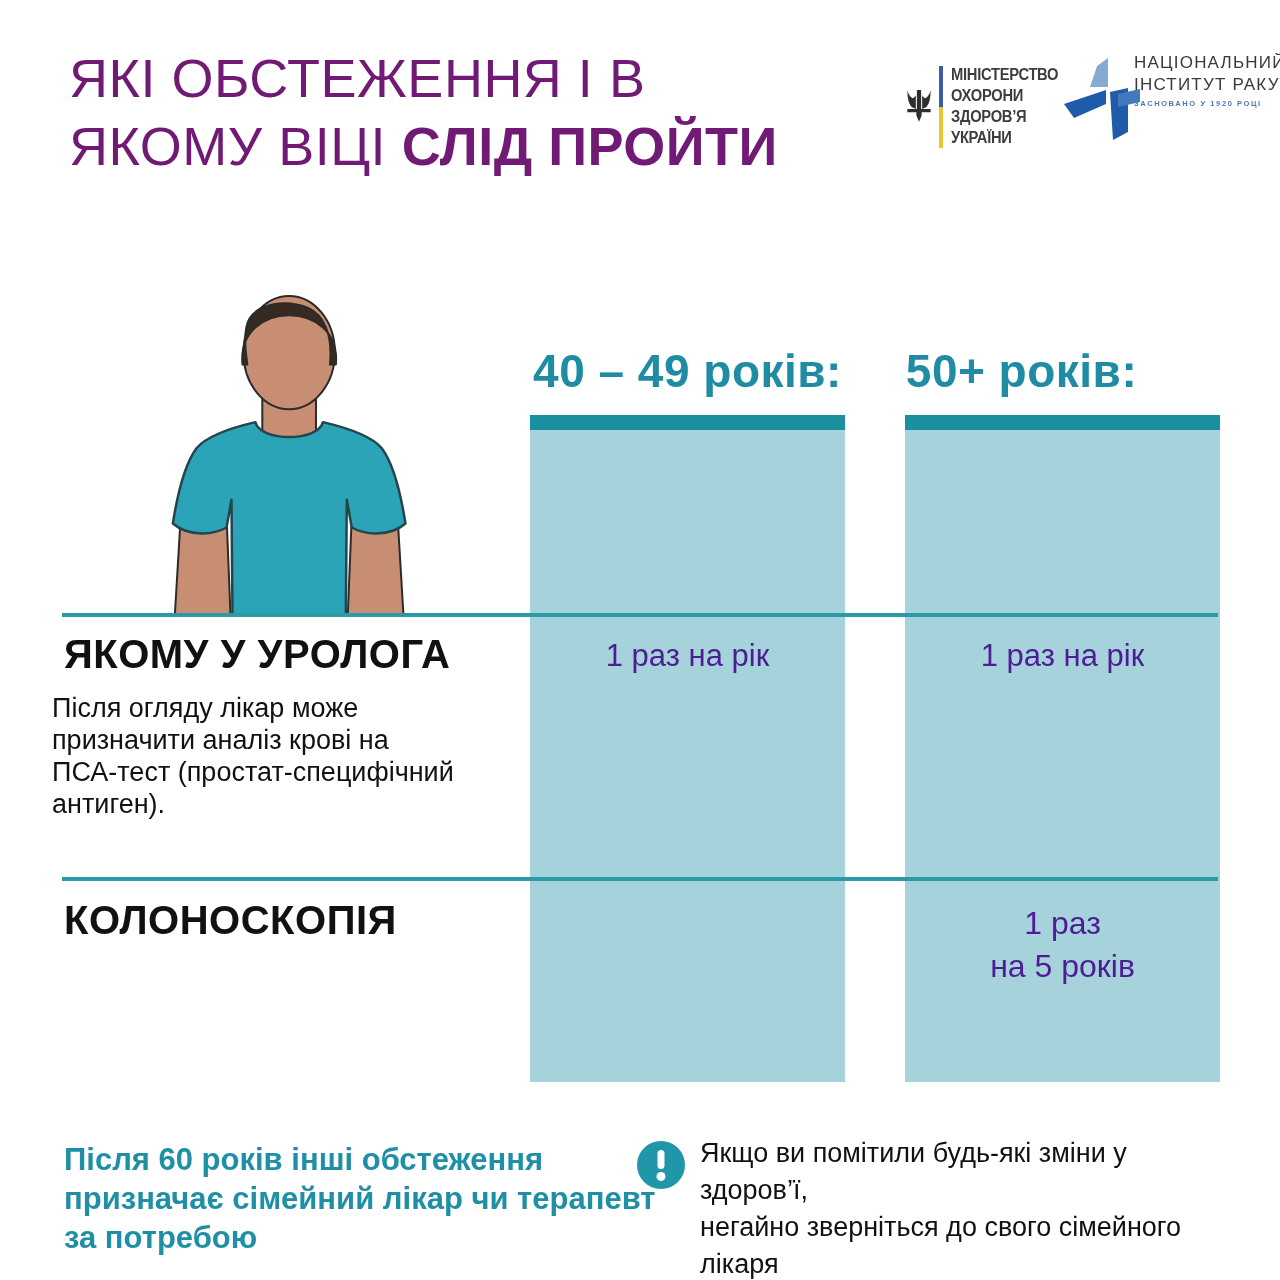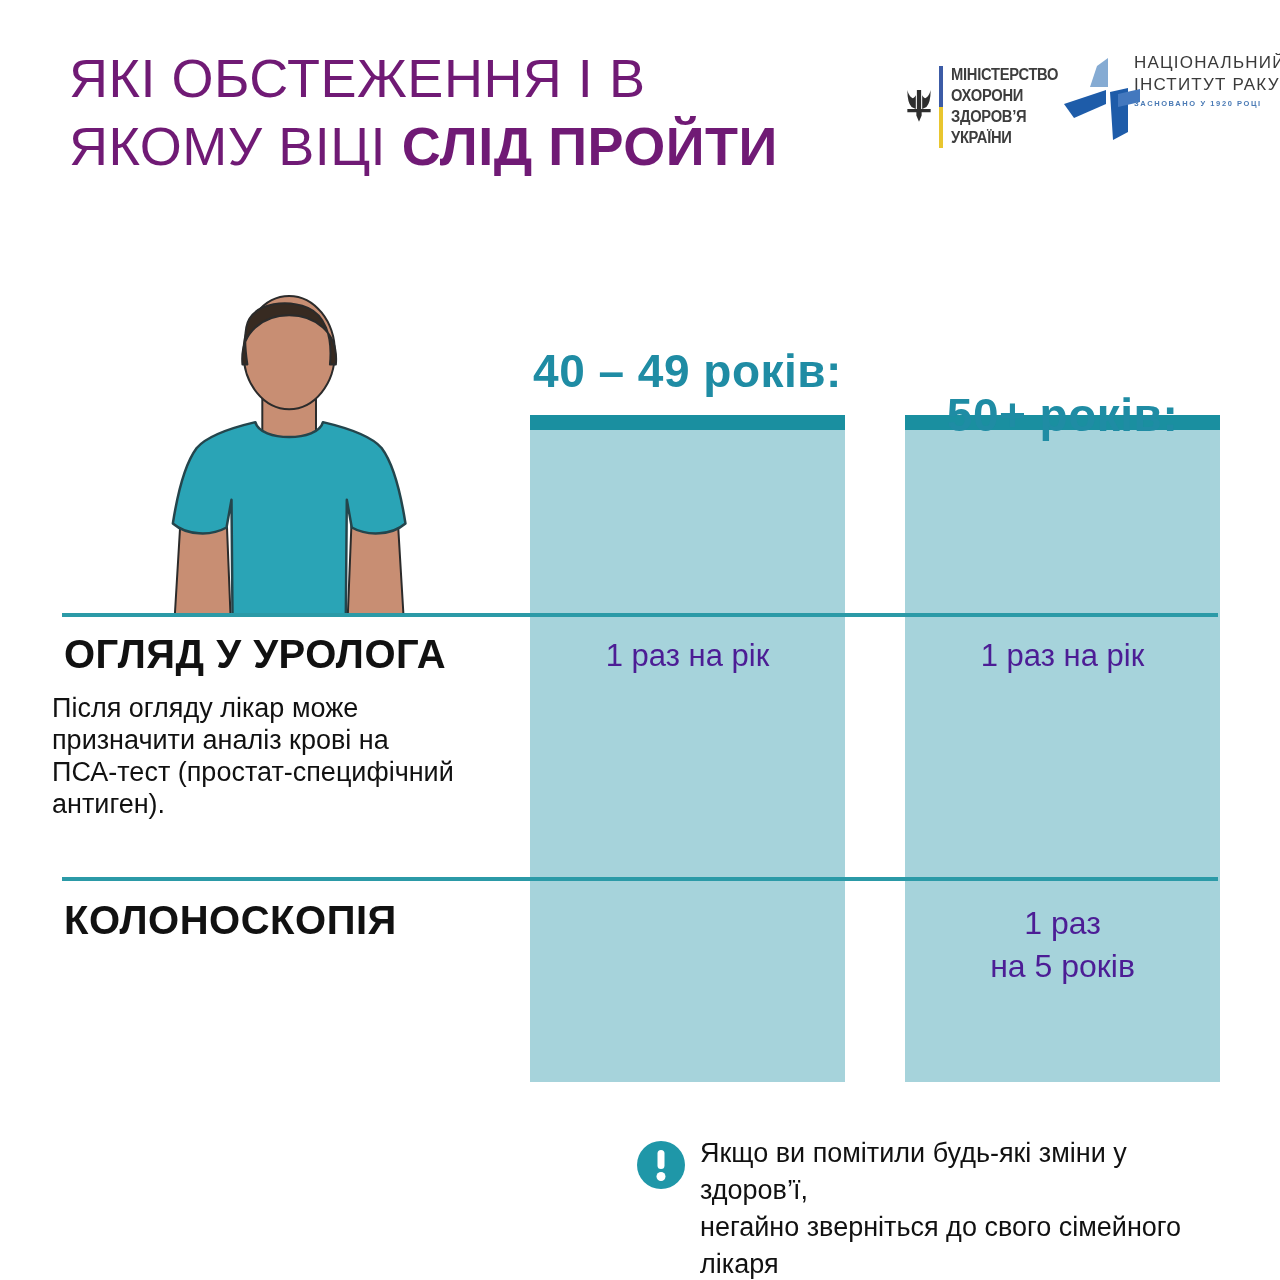--- a/index.html
+++ b/index.html
@@ -34,21 +34,21 @@
   
   .col{position:absolute;top:415px;width:315px;height:667px;background:#a6d3db;}
   .col::before{content:"";position:absolute;left:0;top:0;width:100%;height:15px;background:#1a8fa0;}
   .col-1{left:530px;}
   .col-2{left:905px;}
   .col-header{
     position:absolute;top:344px;width:315px;text-align:center;white-space:nowrap;
     font-size:46px;font-weight:700;color:#1f8ca4;letter-spacing:.5px;
   }
   .col-header.h1{left:530px;}
-  .col-header.h2{left:905px;margin-top:44px;}
+  .col-header.h2{left:864px;}
   .hline{position:absolute;left:62px;width:1156px;height:4px;background:#2b9aa7;z-index:3;}
   .hline-1{top:613px;}
   .hline-2{top:877px;}
   .row-label{
     position:absolute;left:64px;font-size:40px;font-weight:600;color:#111;
     letter-spacing:.5px;white-space:nowrap;
   }
   .row1-label{top:632px;}
   .row2-label{top:898px;}
   .row-desc{
@@ -150,33 +150,36 @@
   </svg>
 
   <div class="col col-1"></div>
   <div class="col col-2"></div>
   <div class="col-header h1">40 – 49 років:</div>
   <div class="col-header h2">50+ років:</div>
 
   <div class="hline hline-1"></div>
   <div class="hline hline-2"></div>
 
-  <div class="row-label row1-label">ОГЛЯД У УРОЛОГА</div>
+  <div class="row-label row1-label">ЯКОМУ У УРОЛОГА</div>
   <div class="row-desc">Після огляду лікар може
 призначити аналіз крові на
 ПСА-тест (простат-специфічний
 антиген).</div>
   <div class="cell-value v-r1c1">1 раз на рік</div>
   <div class="cell-value v-r1c2">1 раз на рік</div>
 
   <div class="row-label row2-label">КОЛОНОСКОПІЯ</div>
   <div class="cell-value v-r2c1"></div>
   <div class="cell-value v-r2c2">1 раз
 на 5 років</div>
 
+  <div class="footer-note">Після 60 років інші обстеження
+призначає сімейний лікар чи терапевт
+за потребою</div>
 
   <div class="alert">
     <svg class="alert-icon" viewBox="0 0 48 48" aria-hidden="true">
       <circle cx="24" cy="24" r="24" fill="#1f97a8"></circle>
       <rect x="20.5" y="9" width="7" height="19" rx="3.5" fill="#ffffff"></rect>
       <circle cx="24" cy="35.5" r="4.5" fill="#ffffff"></circle>
     </svg>
     <div class="alert-text">Якщо ви помітили будь-які зміни у здоров’ї,
 негайно зверніться до свого сімейного лікаря
 чи терапевта. Він скерує вас на відповідні

